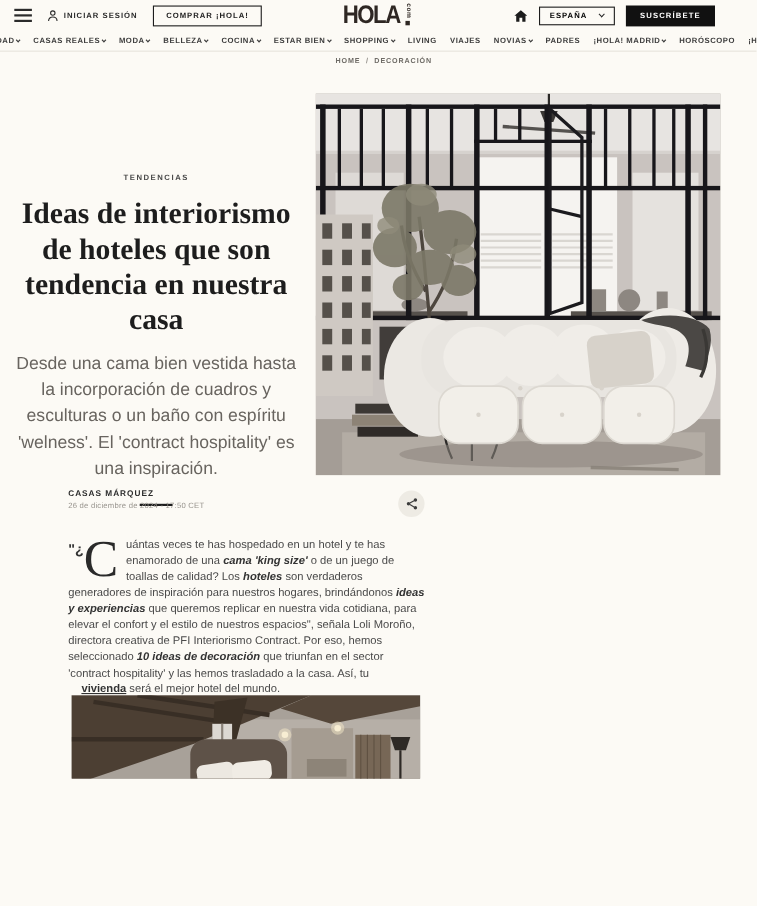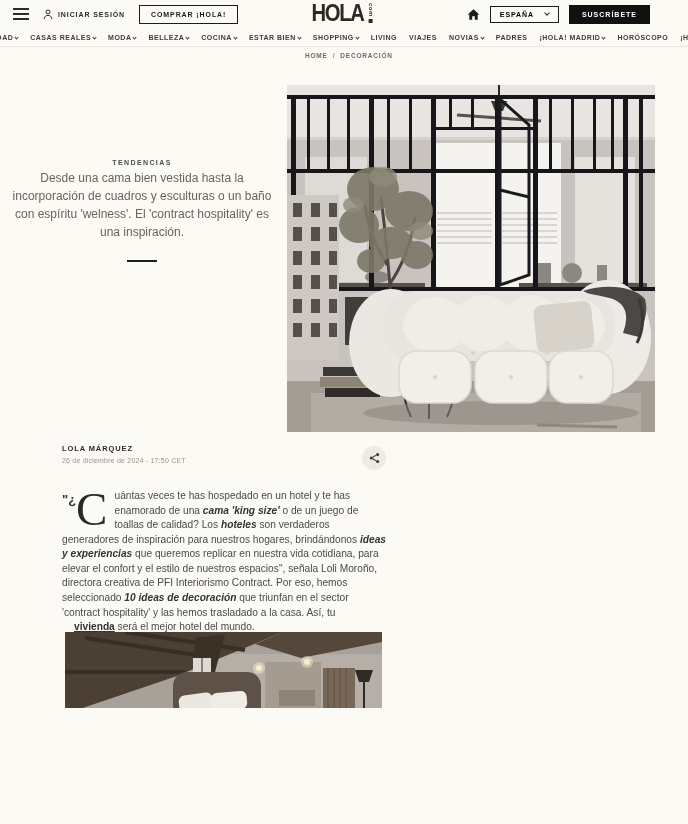--- a/index.html
+++ b/index.html
@@ -34,21 +34,21 @@
   .breadcrumb a { color:#6e6b66; text-decoration:none; cursor:pointer; }
 
   
   .hero-fig { position:absolute; top:85px; left:287px; width:368px; height:347px; overflow:hidden; background:#ccc6c2; }
   .hero-fig svg { display:block; }
 
   
   .title-col { position:absolute; top:151px; left:8px; width:268px; text-align:center; }
   .category { font-size:7px; font-weight:700; letter-spacing:1.4px; color:#4a4a4a; text-decoration:none; display:inline-block; cursor:pointer; }
   .headline { font-family:"Liberation Serif", serif; font-size:27px; font-weight:700; line-height:1.18; color:#1d1d1d; margin-top:10px; }
-  .subtitle { font-size:12px; line-height:1.5; color:#68645f; }
+  .subtitle { font-size:16px; line-height:1.5; color:#68645f; margin-top:13px; }
   .title-divider { width:30px; border:none; border-top:2px solid #1d1d1d; margin:19px auto 0; }
 
   
   .byline { position:absolute; top:444px; left:62px; width:324px; display:flex; justify-content:space-between; align-items:flex-start; }
   .author { font-size:7.5px; font-weight:700; letter-spacing:0.9px; color:#2b2b2b; text-decoration:none; display:block; cursor:pointer; }
   .date { font-size:7px; color:#98948e; margin-top:4px; letter-spacing:0.2px; }
   .share-btn { width:24px; height:24px; border-radius:50%; background:#eeebe4; border:none; display:flex; align-items:center; justify-content:center; cursor:pointer; margin-top:2px; }
 
   
   .body-text { position:absolute; top:489px; left:62px; width:324px; font-size:10.2px; line-height:1.43; color:#4a4a4a; }
@@ -282,27 +282,28 @@
           <circle cx="260" cy="268" r="2"></circle>
         </g>
 
       <path d="M296 206 C320 198 348 202 358 214 C362 228 356 240 352 252 L336 248 C342 232 340 220 326 214 C314 210 302 210 296 206 Z" fill="#4b4845"></path>
       <path d="M352 214 C358 232 356 246 350 258" stroke="#3a3835" stroke-width="3" fill="none"></path>
     </svg>
   </figure>
 
   <section class="title-col">
     <a class="category">TENDENCIAS</a>
+    <h1 class="headline">Ideas de interiorismo de hoteles que son tendencia en nuestra casa</h1>
     <p class="subtitle">Desde una cama bien vestida hasta la incorporación de cuadros y esculturas o un baño con espíritu 'welness'. El 'contract hospitality' es una inspiración.</p>
     <hr class="title-divider">
   </section>
 
   <div class="byline">
     <div>
-      <a class="author">LOLA MÁRQUEZ</a>
+      <a class="author">CASAS MÁRQUEZ</a>
       <div class="date">26 de diciembre de 2024 - 17:50 CET</div>
     </div>
     <button class="share-btn">
       <svg width="11" height="12" viewBox="0 0 14 15">
         <circle cx="11" cy="3" r="2" fill="#3b3b3b"></circle>
           <circle cx="3" cy="7.5" r="2" fill="#3b3b3b"></circle>
           <circle cx="11" cy="12" r="2" fill="#3b3b3b"></circle>
         <line x1="4.6" y1="6.6" x2="9.4" y2="3.9" stroke="#3b3b3b" stroke-width="1.3"></line>
         <line x1="4.6" y1="8.4" x2="9.4" y2="11.1" stroke="#3b3b3b" stroke-width="1.3"></line>
       </svg>

